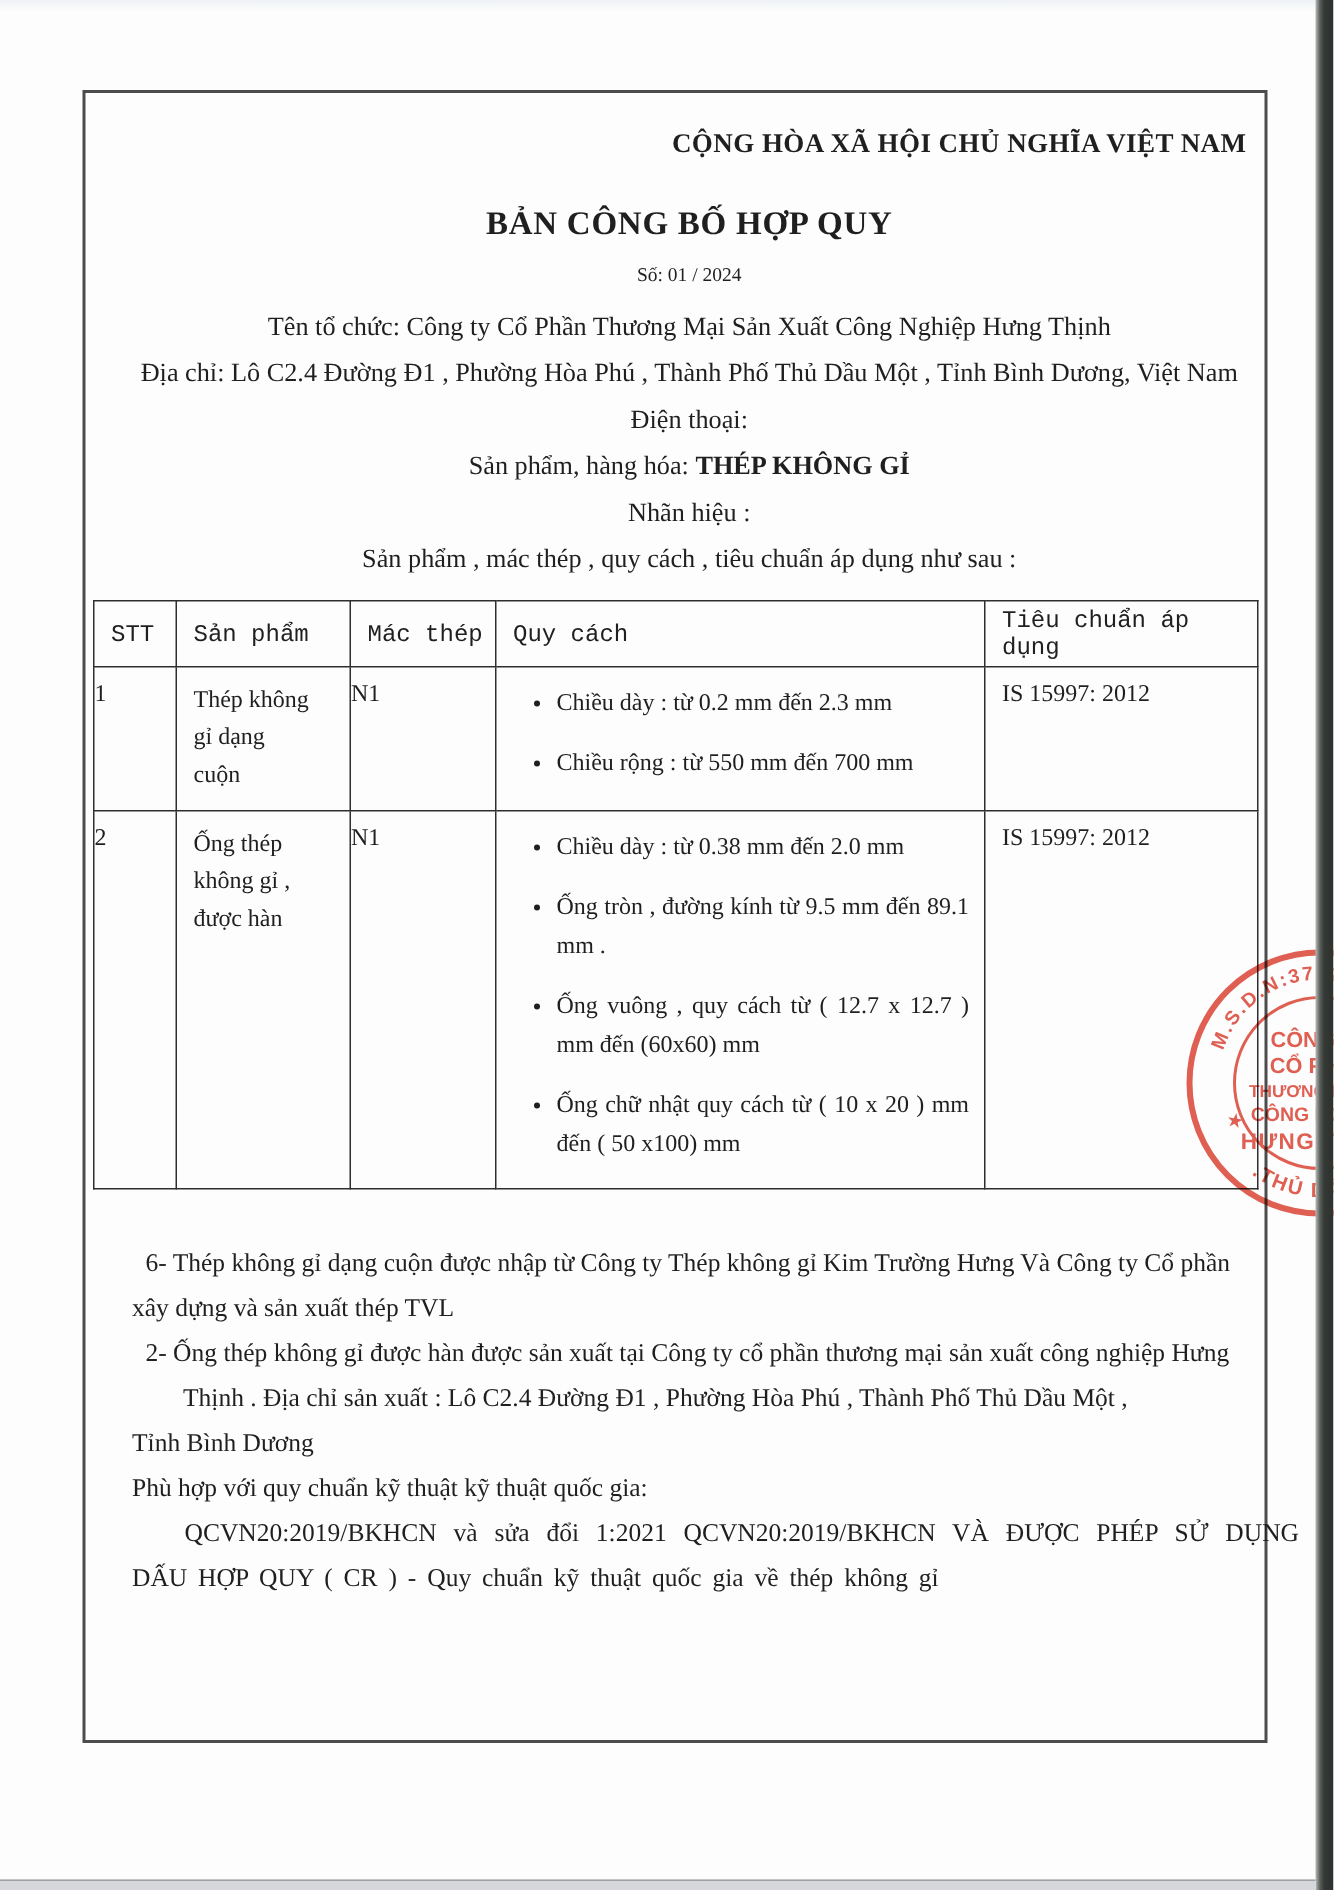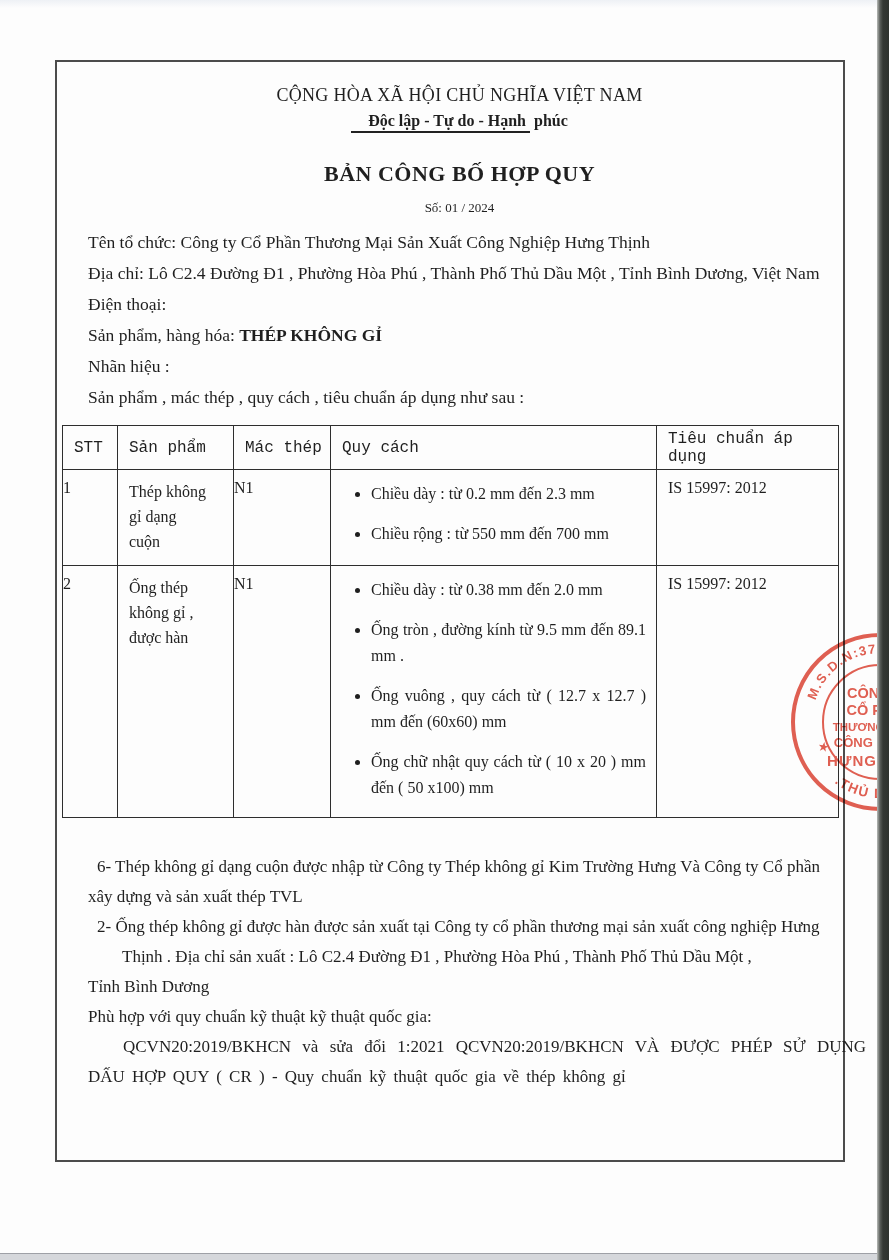--- a/index.html
+++ b/index.html
@@ -18,26 +18,26 @@
   .sheet-border{
     position:absolute;left:55px;top:60px;width:790px;height:1102px;
     border:2px solid #4c4c4c;box-sizing:border-box;z-index:2;
     background:transparent;
   }
   .doc-inner{
     position:absolute;left:55px;top:60px;width:790px;height:1102px;
     box-sizing:border-box;padding:12px 14px 0 33px;z-index:3;
   }
   .center{text-align:center;}
-  .nat1{font-size:18px;line-height:26px;font-weight:normal;margin-top:10px;letter-spacing:.3px;}
+  .nat1{font-size:18px;line-height:26px;font-weight:bold;margin-top:10px;letter-spacing:.3px;text-align:right;}
   .nat2{font-size:16px;line-height:24px;font-weight:bold;margin-top:1px;}
   .nat2 .ul{border-bottom:2px solid #222;padding:0 4px 2px 17px;}
   .doc-title{font-size:22px;line-height:30px;font-weight:bold;margin-top:26px;letter-spacing:.5px;}
   .doc-no{font-size:13px;line-height:24px;margin-top:7px;}
-  .info{font-size:17.5px;line-height:31px;margin-top:7px;}
+  .info{font-size:17.5px;line-height:31px;margin-top:7px;text-align:center;}
   .info p{margin:0;}
   .indent-1{margin-left:7px;}
   .bold{font-weight:bold;}
   table.spec{
     border-collapse:collapse;table-layout:fixed;
     width:776px;margin-left:-26px;margin-top:12px;
     font-size:16px;
   }
   table.spec th,table.spec td{
     border:1.5px solid #2e2e2e;vertical-align:top;box-sizing:border-box;
@@ -64,21 +64,20 @@
 <body>
 
 <div class="scan-top-tint"></div>
 
 <div class="sheet-border"></div>
 
 <div class="doc-inner">
 
   <div class="center nat1">CỘNG HÒA XÃ HỘI CHỦ NGHĨA VIỆT NAM</div>
 
-  <div class="center nat2"><span class="ul">Độc lập - Tự do - Hạnh</span><span> phúc</span></div>
 
   <div class="center doc-title">BẢN CÔNG BỐ HỢP QUY</div>
 
   <div class="center doc-no">Số: 01 / 2024</div>
 
   <div class="info">
     <p>Tên tổ chức: Công ty Cổ Phần Thương Mại Sản Xuất Công Nghiệp Hưng Thịnh</p>
     <p>Địa chỉ: Lô C2.4 Đường Đ1 , Phường Hòa Phú , Thành Phố Thủ Dầu Một , Tỉnh Bình Dương, Việt Nam</p>
     <p>Điện thoại:</p>
     <p class="indent-1"><span>Sản phẩm, hàng hóa: </span><span class="bold">THÉP KHÔNG GỈ</span></p>

